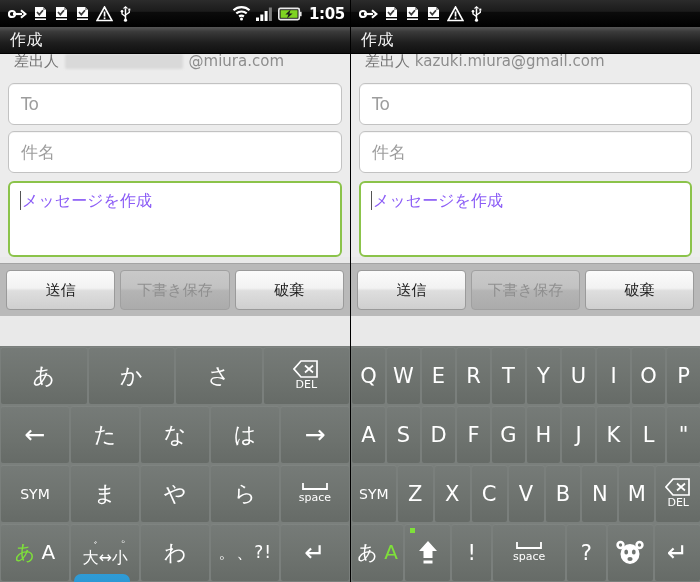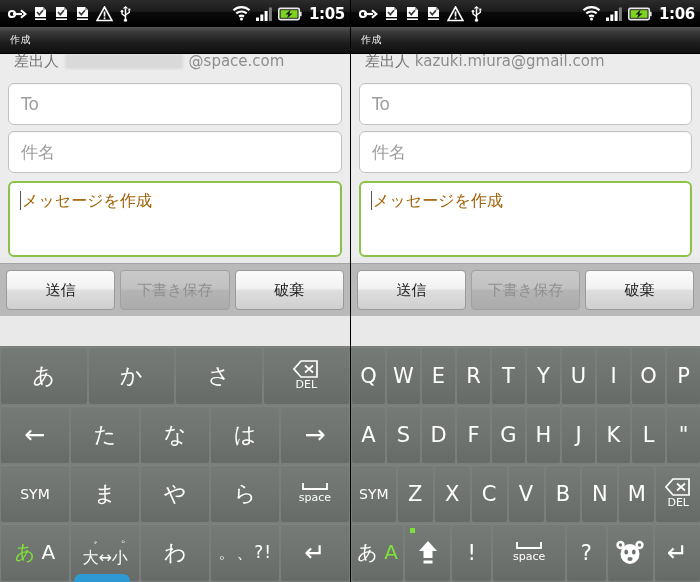--- a/index.html
+++ b/index.html
@@ -25,21 +25,21 @@
   .clock { color: #fff; font-size: 15px; font-weight: bold; letter-spacing: -0.3px; padding-left: 2px;
            font-family: "DejaVu Sans","Liberation Sans",sans-serif; }
 
   
   .titlebar {
     height: 27px; width: 100%;
     background: linear-gradient(to bottom,#565656 0%,#3a3a3a 18%,#1e1e1e 60%,#101010 100%);
     border-bottom: 1px solid #000;
     display: flex; align-items: center; padding-left: 10px; position: relative; z-index: 39;
   }
-  .titlebar .t-text { color: #f2f2f2; font-size: 10px; letter-spacing: 0.5px; text-align: right; }
+  .titlebar .t-text { color: #f2f2f2; font-size: 16px; letter-spacing: 0.5px; text-align: right; }
 
   
   .compose { background: #ececec; padding: 0 8px; position: relative; }
   .sender { font-size: 15px; color: #8d8d8d; padding: 2px 6px 6px 6px; white-space: nowrap;
             overflow: hidden; margin-top: -4px; }
   .sender .lbl { color: #737373; }
   .blurred {
     display: inline-block; vertical-align: -3px;
     width: 118px; height: 15px; background: #d9d9d9;
     filter: blur(1px); border-radius: 2px; margin: 0 1px;
@@ -47,21 +47,21 @@
   .field {
     background: #fff; border: 1px solid #c2c2c2; border-radius: 6px;
     height: 42px; margin: 6px 0; display: flex; align-items: center; padding: 14px 12px;
     box-shadow: inset 0 1px 0 rgba(0,0,0,0.04);
   }
   .field .ph { color: #9d9d9d; font-size: 17px; }
   .msgfield {
     background: #fff; border: 2px solid #8bc34a; border-radius: 6px;
     height: 76px; margin: 8px 0 6px 0; padding: 8px 10px; position: relative;
   }
-  .msgfield .ph { color: #a16207; font-size: 16px; }
+  .msgfield .ph { color: #8b5cf6; font-size: 16px; }
   .caret {
     display: inline-block; width: 1px; height: 19px; background: #555;
     vertical-align: -4px; margin-right: 1px;
   }
 
   
   .actionbar {
     background: #b9b9b9; border-top: 1px solid #a4a4a4;
     display: flex; gap: 5px; padding: 6px 6px; position: relative;
   }
@@ -184,21 +184,21 @@
     </div>
 
     <div class="titlebar">
       <span class="t-text">作成</span>
     </div>
 
     <div class="compose">
       <div class="sender">
         <span class="lbl">差出人</span>
         <span class="blurred"></span>
-        <span>@space.com</span>
+        <span>@miura.com</span>
       </div>
       <div class="field">
         <span class="ph">To</span>
       </div>
       <div class="field">
         <span class="ph">件名</span>
       </div>
       <div class="msgfield">
         <span class="caret"></span><span class="ph">メッセージを作成</span>
       </div>
@@ -299,41 +299,20 @@
         </svg>
         <svg class="sb-ico" width="13" height="16" viewBox="0 0 13 16">
           <circle cx="6.5" cy="14.2" r="1.6" fill="#fff"></circle>
           <path d="M6.5 13V2.5" stroke="#fff" stroke-width="1.5" fill="none"></path>
           <path d="M3.7 2.5h5.6L6.5 0z" fill="#fff"></path>
           <path d="M6.5 9 L10.3 6.3 V4.4" stroke="#fff" stroke-width="1.3" fill="none"></path>
           <rect x="9.3" y="2.6" width="2" height="2" fill="#fff"></rect>
           <path d="M6.5 10.5 L3 8 V6" stroke="#fff" stroke-width="1.3" fill="none"></path>
           <circle cx="3" cy="5.2" r="1.3" fill="#fff"></circle>
         </svg>
-      </div>
-      <div class="sb-right">
-        <svg class="sb-ico" width="19" height="15" viewBox="0 0 19 15">
-          <path d="M1.5 4.2a12 12 0 0 1 16 0" stroke="#fff" stroke-width="2.2" fill="none"></path>
-          <path d="M4.3 7.4a8 8 0 0 1 10.4 0" stroke="#fff" stroke-width="2.2" fill="none"></path>
-          <path d="M7.1 10.5a4 4 0 0 1 4.8 0" stroke="#fff" stroke-width="2.2" fill="none"></path>
-          <circle cx="9.5" cy="13" r="1.5" fill="#fff"></circle>
-        </svg>
-        <svg class="sb-ico" width="17" height="14" viewBox="0 0 17 14">
-          <rect x="0" y="10.5" width="3" height="3.5" fill="#fff"></rect>
-          <rect x="4.3" y="7.5" width="3" height="6.5" fill="#fff"></rect>
-          <rect x="8.6" y="4" width="3" height="10" fill="#fff"></rect>
-          <rect x="12.9" y="0.5" width="3" height="13.5" fill="#7d7d7d"></rect>
-        </svg>
-        <svg class="sb-ico" width="24" height="14" viewBox="0 0 24 14">
-          <rect x="0.8" y="1.4" width="20.5" height="11.2" rx="1.5" stroke="#e8e8e8" stroke-width="1.6" fill="#1c1c1c"></rect>
-          <rect x="21.8" y="4.8" width="1.8" height="4.4" fill="#e8e8e8"></rect>
-          <rect x="2.6" y="3.2" width="16.9" height="7.6" fill="#7fd321"></rect>
-          <path d="M12.6 2.6 L7.4 7.6 H10.4 L9 11.6 L14.6 6.4 H11.4 Z" fill="#1c1c1c"></path>
-        </svg>
-        <span class="clock">1:06</span>
       </div>
     </div>
 
     <div class="titlebar">
       <span class="t-text">作成</span>
     </div>
 
     <div class="compose">
       <div class="sender">
         <span class="lbl">差出人</span>

